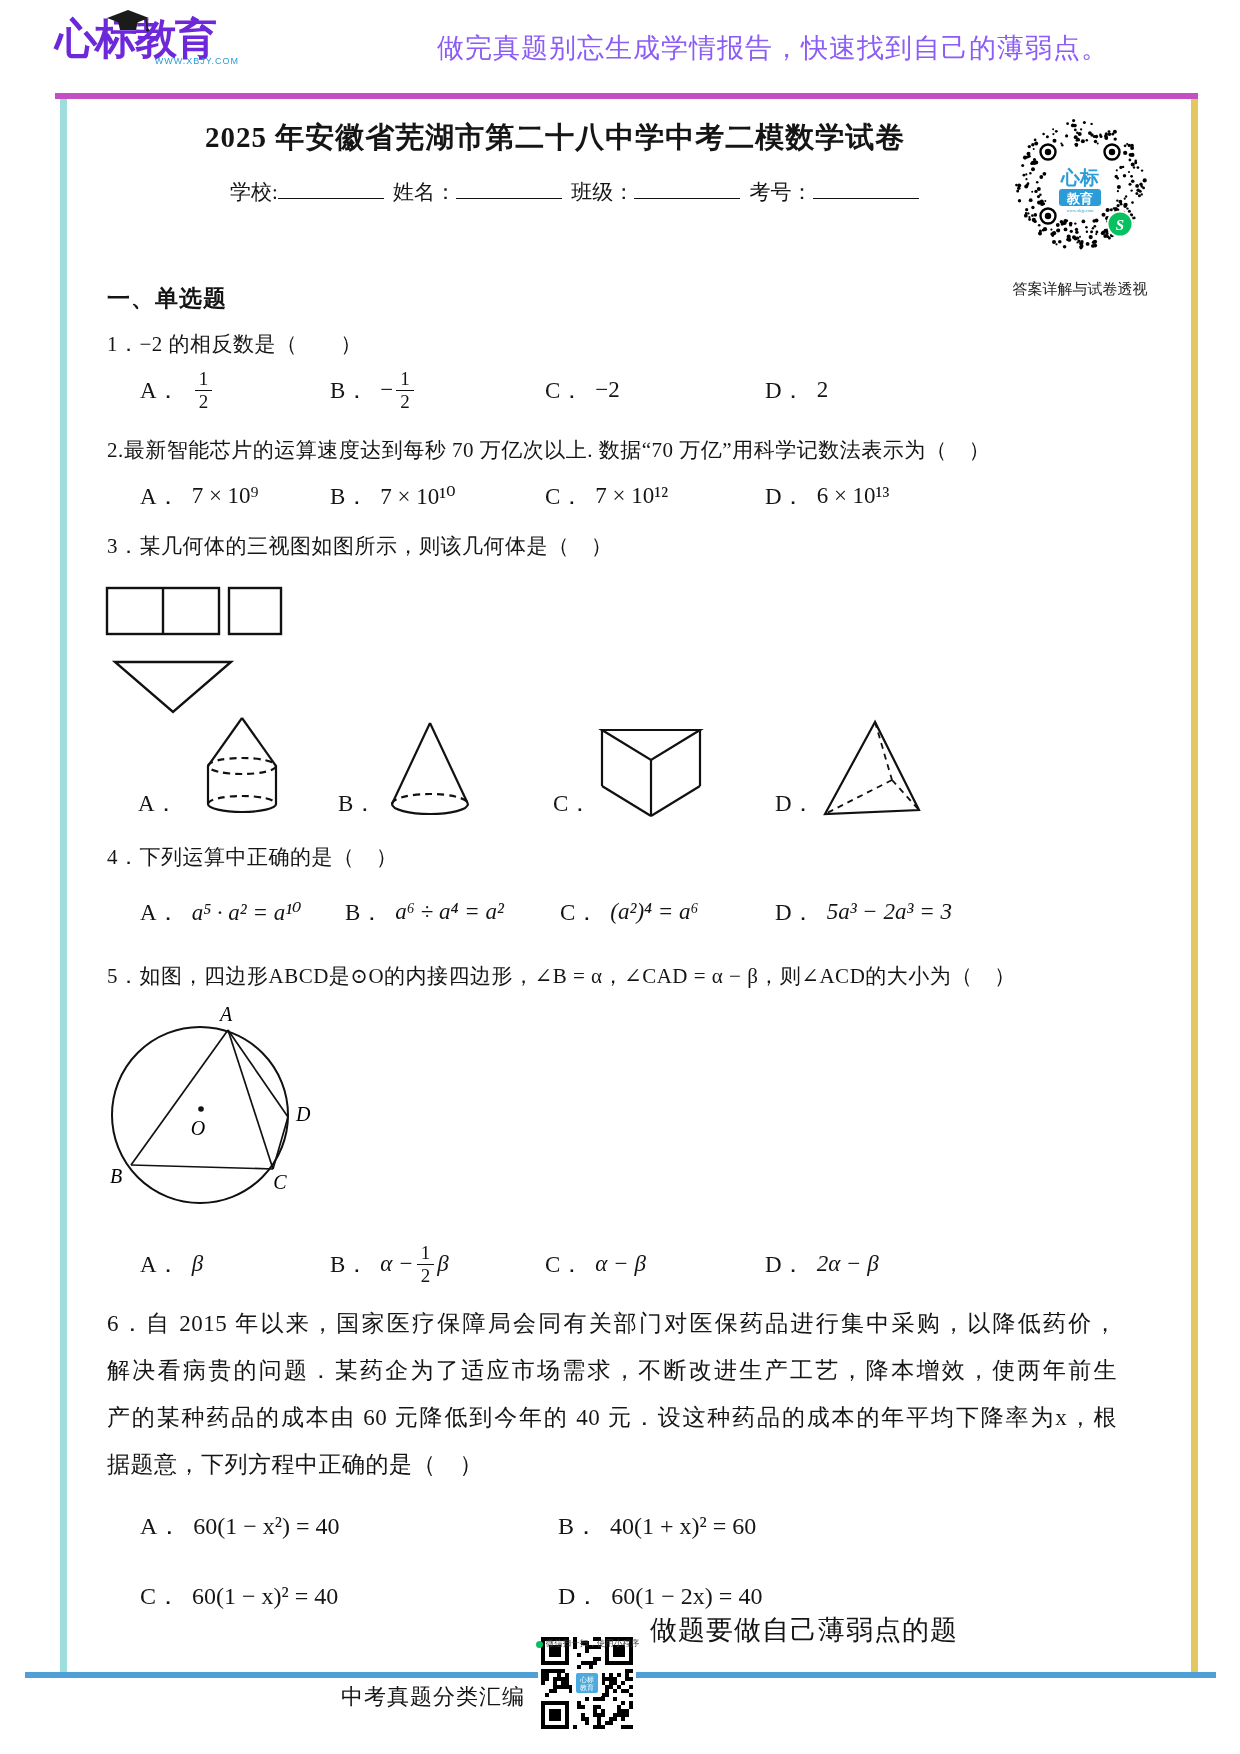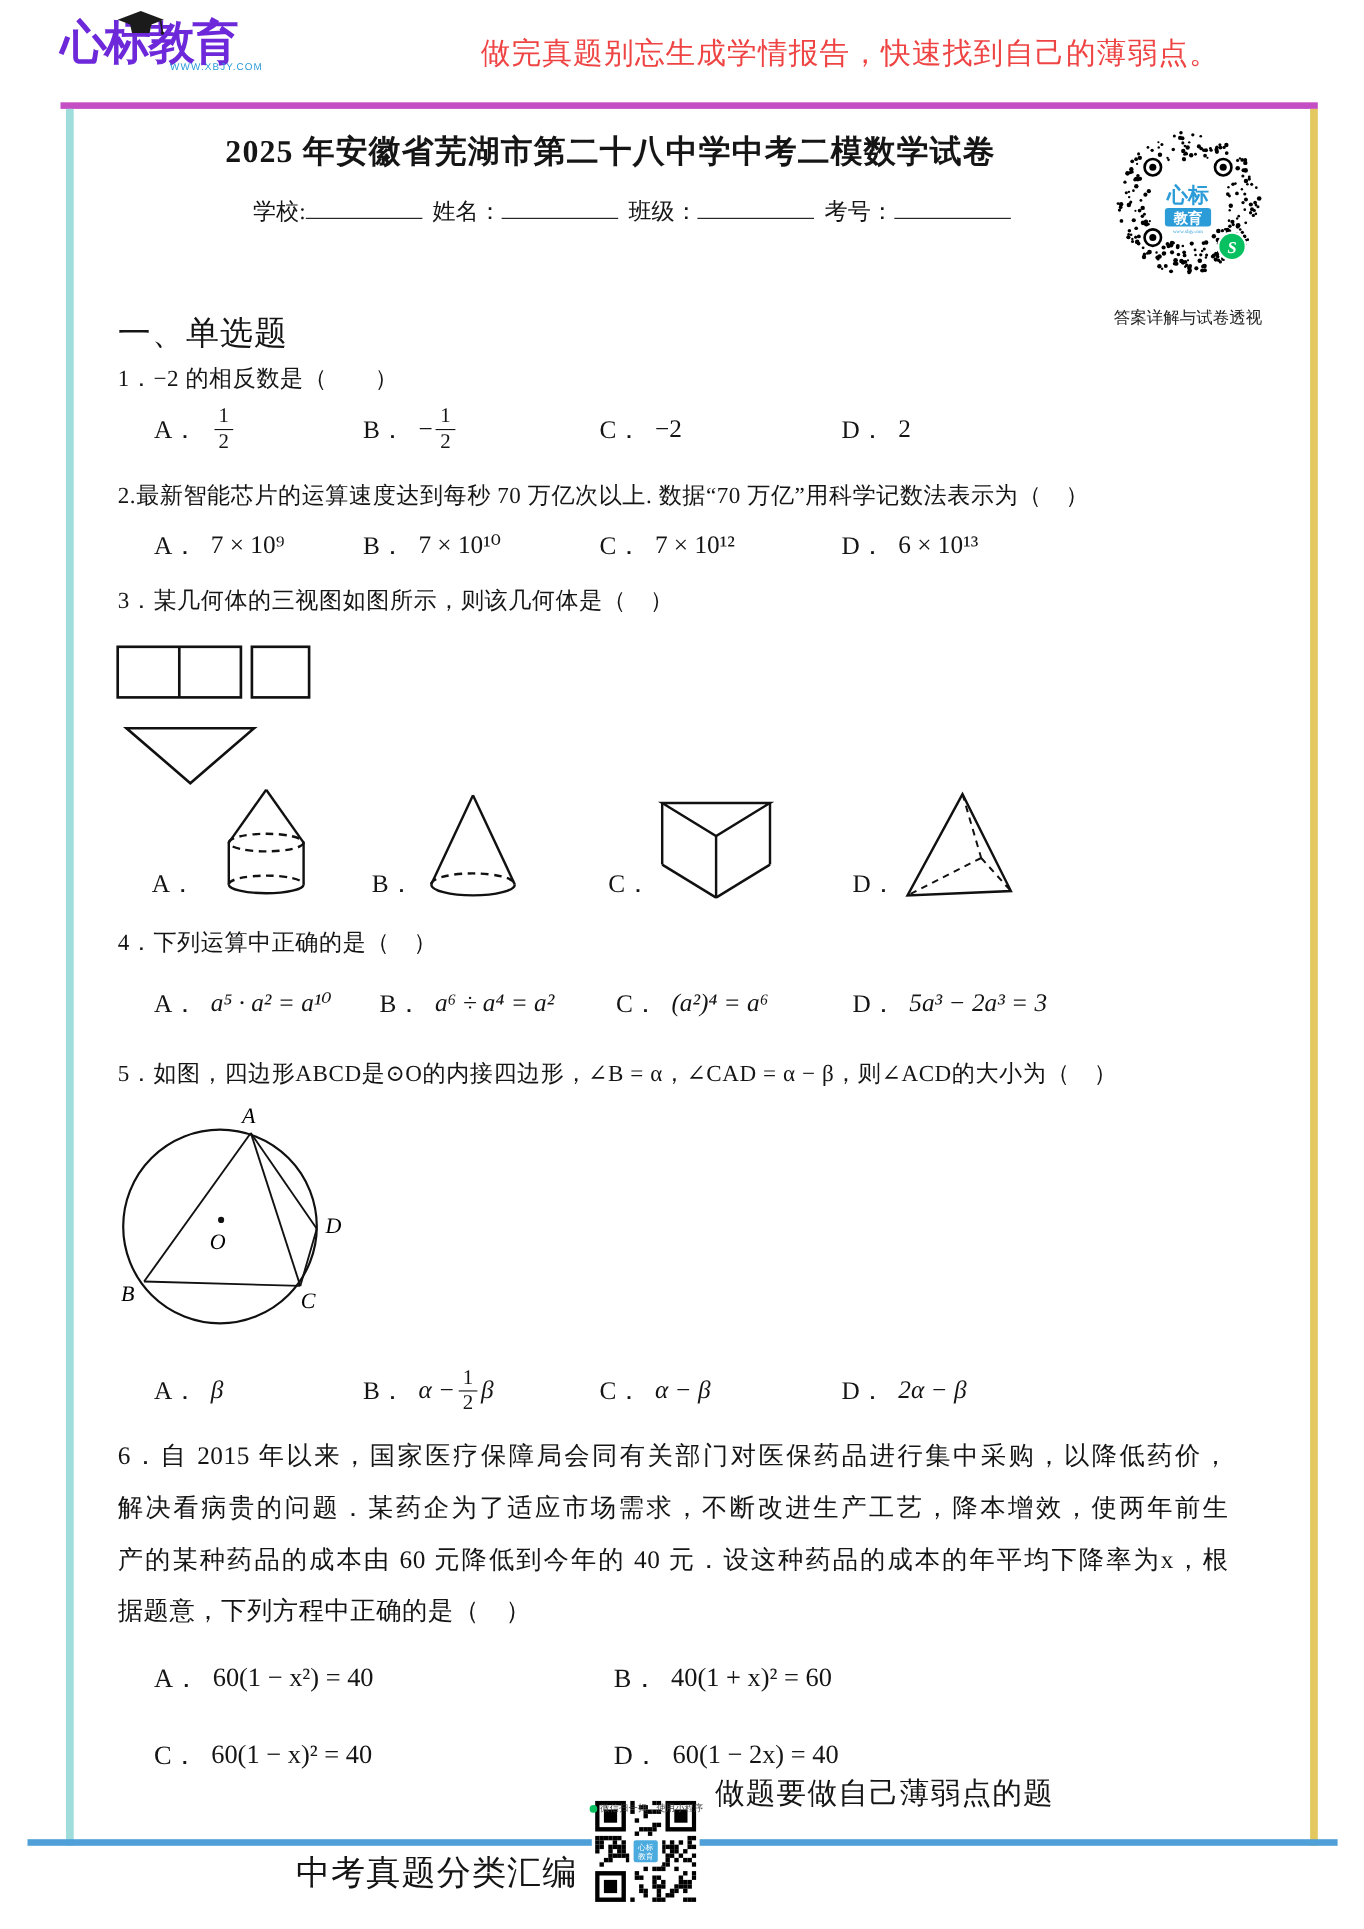--- a/index.html
+++ b/index.html
@@ -8,48 +8,48 @@
   
   .topline{position:absolute;left:55px;top:93px;width:1143px;height:6px;background:#c44fc4;}
   .lborder{position:absolute;left:60px;top:99px;width:7px;height:1579px;background:#9fdcdc;}
   .rborder{position:absolute;left:1191px;top:99px;width:7px;height:1579px;background:#e3c85f;}
   .bline{position:absolute;left:25px;top:1672px;width:1191px;height:6px;background:#4fa0d8;z-index:1;}
   
   .logo{position:absolute;left:55px;top:16px;width:190px;font-family:"Liberation Sans","DejaVu Sans",sans-serif;}
   .logo-text{font-size:42px;font-weight:bold;color:#6d28d9;letter-spacing:-2px;line-height:1.1;}
   .logo-site{font-size:9px;color:#2b9cd8;text-align:right;margin-top:-6px;padding-right:6px;letter-spacing:1px;}
   .cap{position:absolute;left:50px;top:-9px;}
-  .tagline{position:absolute;left:437px;top:30px;font-size:27px;letter-spacing:1px;color:#ef4444;white-space:nowrap;}
+  .tagline{position:absolute;left:437px;top:30px;font-size:27px;letter-spacing:1px;color:#8b5cf6;white-space:nowrap;}
   
   .title{position:absolute;left:90px;top:118px;width:930px;text-align:center;font-size:29px;font-weight:bold;letter-spacing:1px;}
   .infoline{position:absolute;left:230px;top:176px;font-size:21px;white-space:nowrap;}
   .blank{display:inline-block;width:106px;border-bottom:1.6px solid #111;height:1.05em;vertical-align:baseline;margin-right:4px;}
   
   .qr-top{position:absolute;left:1010px;top:114px;width:140px;height:140px;}
   .qr-top-cap{position:absolute;left:1000px;top:280px;width:160px;text-align:center;font-size:15px;color:#222;}
   
-  .sec{position:absolute;left:107px;top:283px;font-size:30px;font-weight:normal;font-family:"Liberation Sans","DejaVu Sans",sans-serif;letter-spacing:1px;}
+  .sec{position:absolute;left:107px;top:283px;font-size:23px;font-weight:bold;font-family:"Liberation Sans","DejaVu Sans",sans-serif;letter-spacing:1px;}
   .qtext{position:absolute;left:107px;font-size:21px;letter-spacing:.5px;white-space:nowrap;}
   .opt{position:absolute;font-size:23px;white-space:nowrap;display:flex;align-items:center;height:56px;}
   .opt .lab{margin-right:12px;}
   .it{font-style:italic;}
   .frac{display:inline-flex;flex-direction:column;align-items:center;line-height:1.05;font-size:19px;margin:0 3px;}
   .frac .den{border-top:1.6px solid #111;padding:1px 4px 0;}
   .frac .num{padding:0 4px 1px;}
   .figlab{position:absolute;font-size:23px;}
   .fig{position:absolute;}
   
   .q6p{position:absolute;left:107px;top:1300px;width:1010px;font-size:23px;line-height:47px;letter-spacing:.5px;}
   .jline{text-align:justify;text-align-last:justify;}
   .jlast{text-align:left;}
   
   .qr-bottom{position:absolute;left:538px;top:1634px;background:#fff;padding:3px;z-index:2;}
   .qr-b-cap{position:absolute;left:515px;top:1638px;width:145px;z-index:2;text-align:center;font-size:8.5px;color:#444;white-space:nowrap;}
   .gdot{display:inline-block;width:7px;height:7px;border-radius:50%;background:#07c160;margin-right:3px;vertical-align:middle;}
-  .f-left{position:absolute;left:180px;top:1682px;width:345px;text-align:right;font-size:31px;letter-spacing:1px;z-index:2;}
+  .f-left{position:absolute;left:180px;top:1682px;width:345px;text-align:right;font-size:22px;letter-spacing:1px;z-index:2;}
   .f-right{position:absolute;left:650px;top:1612px;font-size:27px;letter-spacing:1px;z-index:2;}
   svg text{font-family:"Liberation Serif","DejaVu Serif",serif;}
 </style>
 </head>
 <body>
 
 <div class="page">
 
   <div class="topline"></div>
   <div class="lborder"></div>

